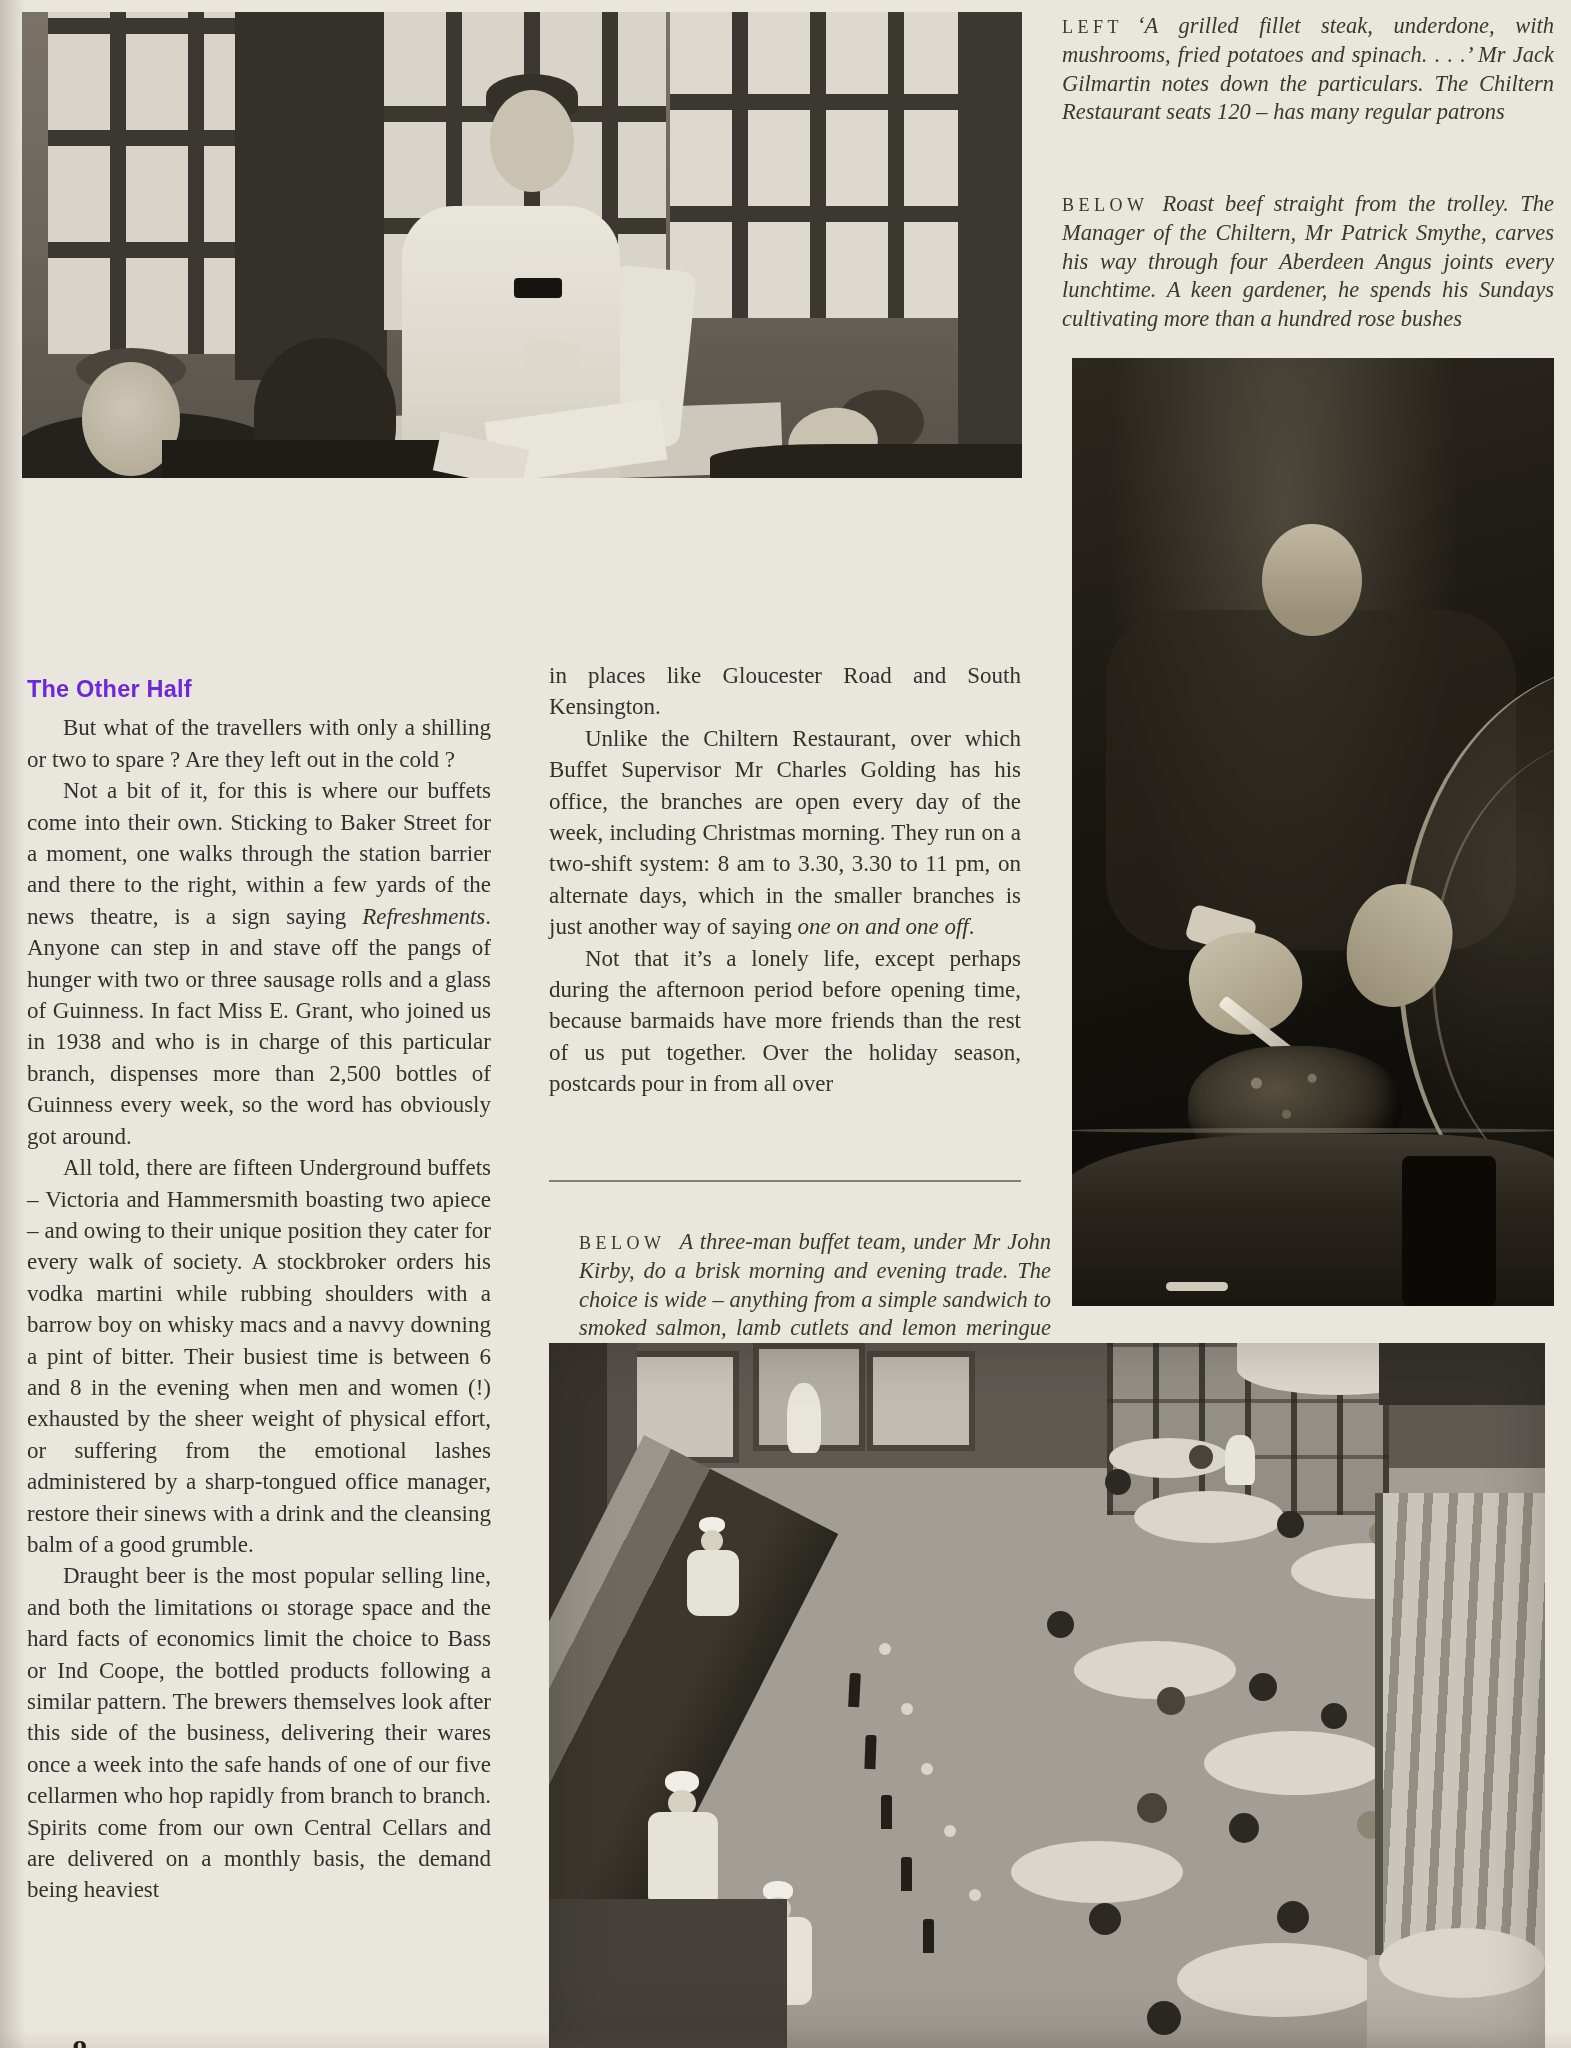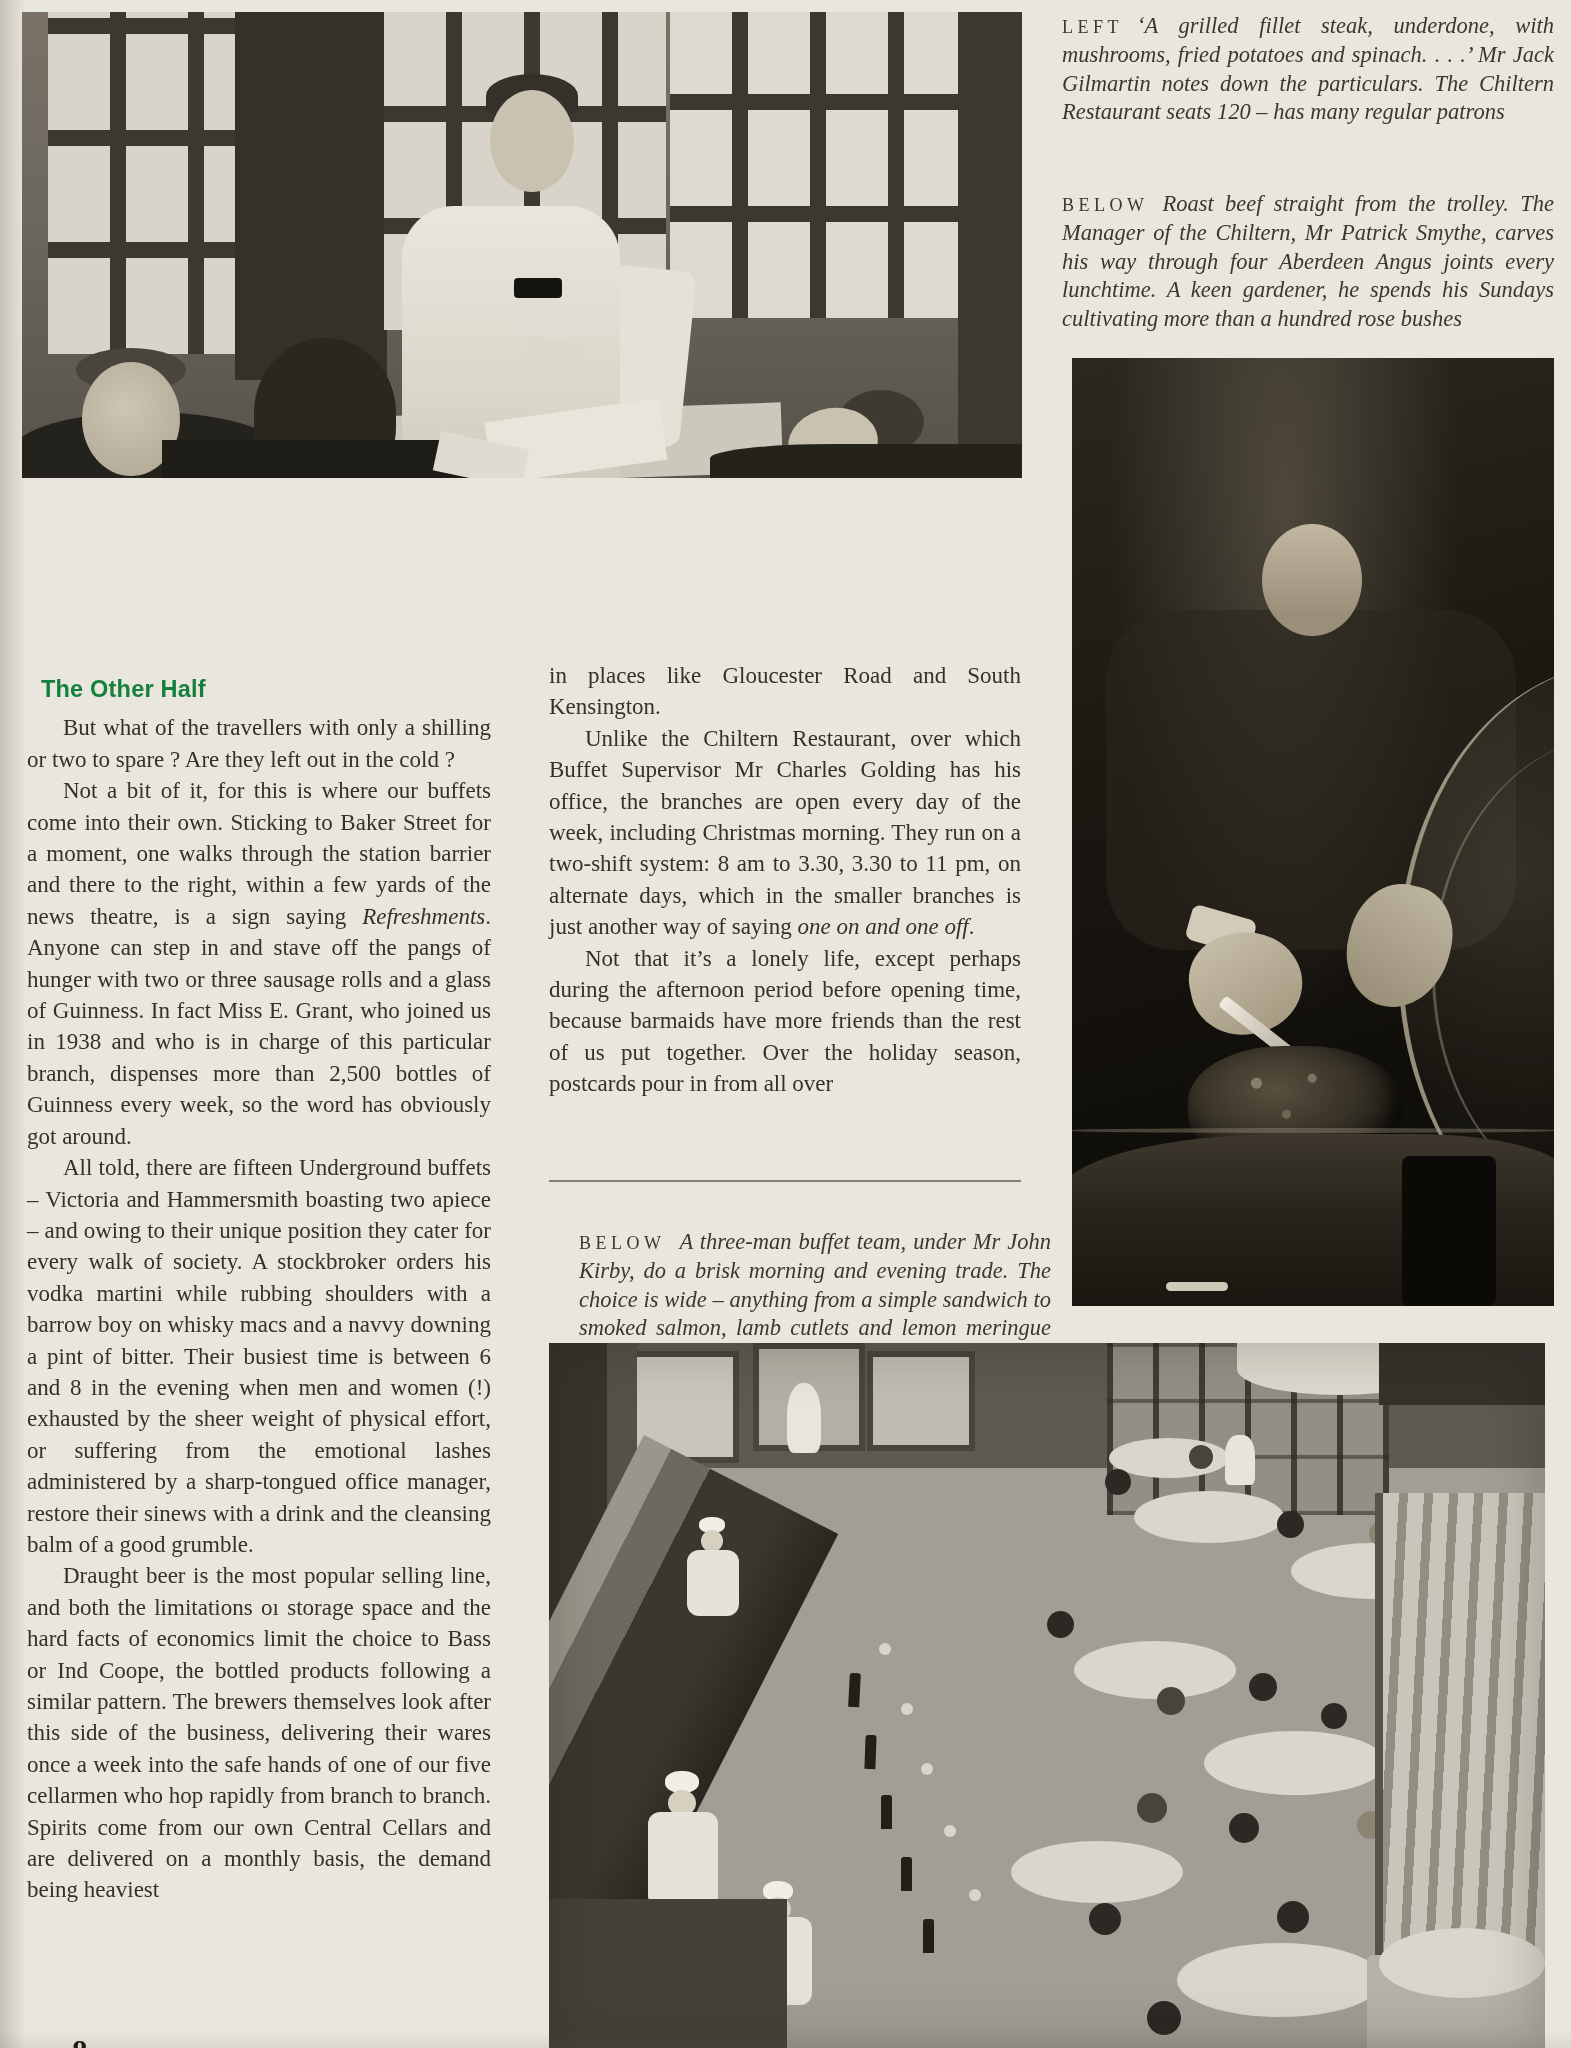--- a/index.html
+++ b/index.html
@@ -8,21 +8,21 @@
   .edge-left{position:absolute;left:0;top:0;width:26px;height:2048px;
         background:linear-gradient(90deg,rgba(116,108,94,.30),rgba(233,230,222,0));}
   .edge-bottom{position:absolute;left:0;top:2030px;width:1571px;height:18px;
         background:linear-gradient(0deg,rgba(116,108,94,.12),rgba(233,230,222,0));}
 
   
   .col{position:absolute;font-size:23px;line-height:31.4px;}
   .col p{margin:0;text-align:justify;}
   .col p.ind{text-indent:36px;}
   .xhead{font-family:"Liberation Sans",sans-serif;font-weight:700;font-size:23.5px;
-         letter-spacing:.2px;color:#15803d;margin:14px 0 7px 14px;}
+         letter-spacing:.2px;color:#6d28d9;margin:14px 0 7px 0;}
   .caption{position:absolute;font-style:italic;font-size:22.5px;line-height:28.4px;
            color:#3a372f;text-align:justify;}
   .cap-tag{font-style:normal;font-size:18px;letter-spacing:4.5px;margin-right:14px;color:#3a372f;}
   .rule{position:absolute;height:2px;background:#837f73;}
   .page-num{position:absolute;left:72px;top:2034px;width:34px;height:14px;overflow:hidden;
             font-weight:700;font-size:31px;color:#15130f;font-family:"Liberation Serif",serif;}
 
   
   .photo{position:absolute;overflow:hidden;}
   .photo *{position:absolute;}

